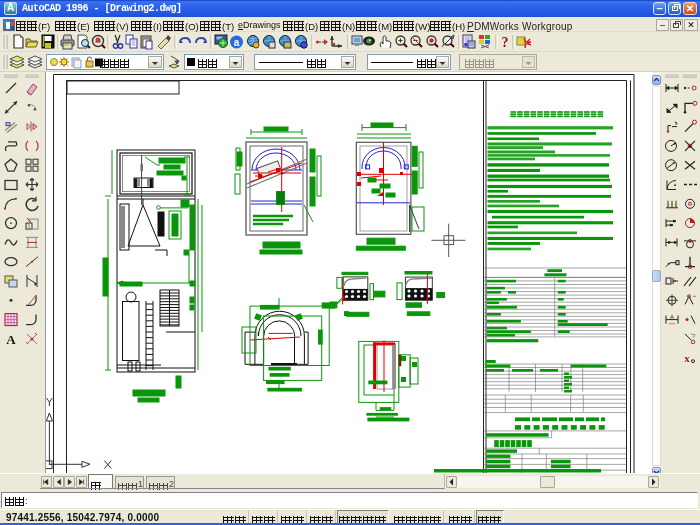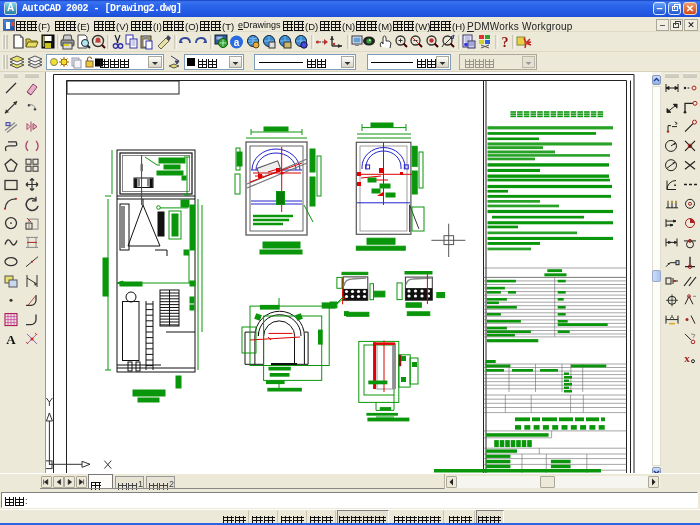--- a/index.html
+++ b/index.html
@@ -6,21 +6,21 @@
 i.g{display:inline-block;vertical-align:middle;
  background-image:repeating-linear-gradient(0deg,currentColor 0,currentColor 1px,transparent 1px,transparent 3px),repeating-linear-gradient(90deg,currentColor 0,currentColor 1px,transparent 1px,transparent 4px);
  background-size:100% 100%;}
 svg{display:block}
 </style></head><body>
 
 <div class="abs" style="left:0;top:0;width:700px;height:17px;background:linear-gradient(#123bbd 0%,#3a74f0 10%,#2b63ea 35%,#2259e4 75%,#1d4fd8 100%)"></div>
 <div class="abs" style="left:4px;top:2px;width:13px;height:13px;background:linear-gradient(#7fd4e8,#2a7d9c);border:1px solid #cde;border-radius:2px">
  <span style="position:absolute;left:2px;top:-1px;color:#fff;font-size:10px;font-weight:bold">A</span>
   </div>
-<div class="abs" style="left:22px;top:2.5px;color:#fff;font-family:'Liberation Mono',monospace;font-weight:bold;font-size:10px;letter-spacing:-0.5px;white-space:nowrap">AutoCAD 2002 - [Drawing2.dwg]</div>
+<div class="abs" style="left:22px;top:2.5px;color:#fff;font-family:'Liberation Mono',monospace;font-weight:bold;font-size:10px;letter-spacing:-0.5px;white-space:nowrap">AutoCAD 1996 - [Drawing2.dwg]</div>
 <div class="abs" style="left:653px;top:2px;width:13px;height:13px;border-radius:3px;border:1px solid #dce8ff;background:linear-gradient(#6ba1f8,#2158d0);color:#fff;font-size:11px;font-weight:bold;text-align:center;line-height:11px">–</div>
 <div class="abs" style="left:668px;top:2px;width:13px;height:13px;border-radius:3px;border:1px solid #dce8ff;background:linear-gradient(#6ba1f8,#2158d0)">
  <span style="position:absolute;left:3px;top:3px;width:6px;height:5px;border:1px solid #fff"></span>
  <span style="position:absolute;left:5px;top:1px;width:6px;height:5px;border:1px solid #fff;border-bottom:none"></span>
   </div>
 <div class="abs" style="left:683px;top:2px;width:14px;height:13px;border-radius:3px;border:1px solid #f3d5c0;background:linear-gradient(#f09a6a,#d04a18);color:#fff;font-size:10px;font-weight:bold;text-align:center;line-height:12px">✕</div>
 <div class="abs" style="left:0;top:17px;width:700px;height:15px;background:#ece9d8;border-bottom:1px solid #e0dcc8"></div>
 <div class="abs" style="left:3px;top:19px;width:12px;height:12px;background:linear-gradient(135deg,#4a8ae0,#1a4aa0);border:1px solid #667">
     <span style="position:absolute;left:2px;top:2px;width:4px;height:7px;background:#fff"></span>
     <span style="position:absolute;left:7px;top:2px;width:3px;height:4px;background:#e04a2a"></span>
@@ -1033,20 +1033,21 @@
 <div class="abs" style="left:648px;top:476px;width:11px;height:12px;background:#ece9d8;border:1px solid #aca899;border-radius:1px">
     <svg width="9" height="10">
       <path d="M3,1.5 L6.5,5 L3,8.5 z" fill="#222"></path>
     </svg>
   </div>
 <div class="abs" style="left:0;top:490px;width:700px;height:19px;background:#ece9d8"></div>
 <div class="abs" style="left:1px;top:492px;width:697px;height:16px;background:#fff;border:1px solid #808080;border-bottom-color:#fff;border-right-color:#fff">
     <span style="position:absolute;left:3px;top:3px;font-size:9px"><i class="g" style="width:9px;height:9px;margin-right:1px;color:#111"></i><i class="g" style="width:9px;height:9px;margin-right:1px;color:#111"></i><span style="color:#111">:</span></span>
   </div>
 <div class="abs" style="left:0;top:509px;width:700px;height:14px;background:#ece9d8;border-top:1px solid #fff">
+<span class="abs" style="left:6px;top:1.5px;font-size:10px;font-weight:bold;letter-spacing:0.2px;color:#111;white-space:nowrap;font-family:'Liberation Sans'">97441.2556, 15042.7974, 0.0000</span>
 <span class="abs" style="left:221px;top:0px;height:14px;border:1px solid transparent;border-right:1px solid #c8c4b0;padding:1px 1px"><i class="g" style="width:11px;height:11px;margin-right:1px;color:#111"></i><i class="g" style="width:11px;height:11px;margin-right:1px;color:#111"></i></span>
 <span class="abs" style="left:250px;top:0px;height:14px;border:1px solid transparent;border-right:1px solid #c8c4b0;padding:1px 1px"><i class="g" style="width:11px;height:11px;margin-right:1px;color:#111"></i><i class="g" style="width:11px;height:11px;margin-right:1px;color:#111"></i></span>
 <span class="abs" style="left:279px;top:0px;height:14px;border:1px solid transparent;border-right:1px solid #c8c4b0;padding:1px 1px"><i class="g" style="width:11px;height:11px;margin-right:1px;color:#111"></i><i class="g" style="width:11px;height:11px;margin-right:1px;color:#111"></i></span>
 <span class="abs" style="left:308px;top:0px;height:14px;border:1px solid transparent;border-right:1px solid #c8c4b0;padding:1px 1px"><i class="g" style="width:11px;height:11px;margin-right:1px;color:#111"></i><i class="g" style="width:11px;height:11px;margin-right:1px;color:#111"></i></span>
 <span class="abs" style="left:337px;top:0px;height:14px;background:#e4e1d0;border:1px solid #808080;border-bottom-color:#fff;border-right-color:#fff;padding:1px 1px"><i class="g" style="width:11px;height:11px;margin-right:1px;color:#111"></i><i class="g" style="width:11px;height:11px;margin-right:1px;color:#111"></i><i class="g" style="width:11px;height:11px;margin-right:1px;color:#111"></i><i class="g" style="width:11px;height:11px;margin-right:1px;color:#111"></i></span>
 <span class="abs" style="left:392px;top:0px;height:14px;border:1px solid transparent;border-right:1px solid #c8c4b0;padding:1px 1px"><i class="g" style="width:11px;height:11px;margin-right:1px;color:#111"></i><i class="g" style="width:11px;height:11px;margin-right:1px;color:#111"></i><i class="g" style="width:11px;height:11px;margin-right:1px;color:#111"></i><i class="g" style="width:11px;height:11px;margin-right:1px;color:#111"></i></span>
 <span class="abs" style="left:447px;top:0px;height:14px;border:1px solid transparent;border-right:1px solid #c8c4b0;padding:1px 1px"><i class="g" style="width:11px;height:11px;margin-right:1px;color:#111"></i><i class="g" style="width:11px;height:11px;margin-right:1px;color:#111"></i></span>
 <span class="abs" style="left:476px;top:0px;height:14px;background:#e4e1d0;border:1px solid #808080;border-bottom-color:#fff;border-right-color:#fff;padding:1px 1px"><i class="g" style="width:11px;height:11px;margin-right:1px;color:#111"></i><i class="g" style="width:11px;height:11px;margin-right:1px;color:#111"></i></span>
 </div>
 <div class="abs" style="left:0;top:523px;width:700px;height:2px;background:#2a64e0"></div>

